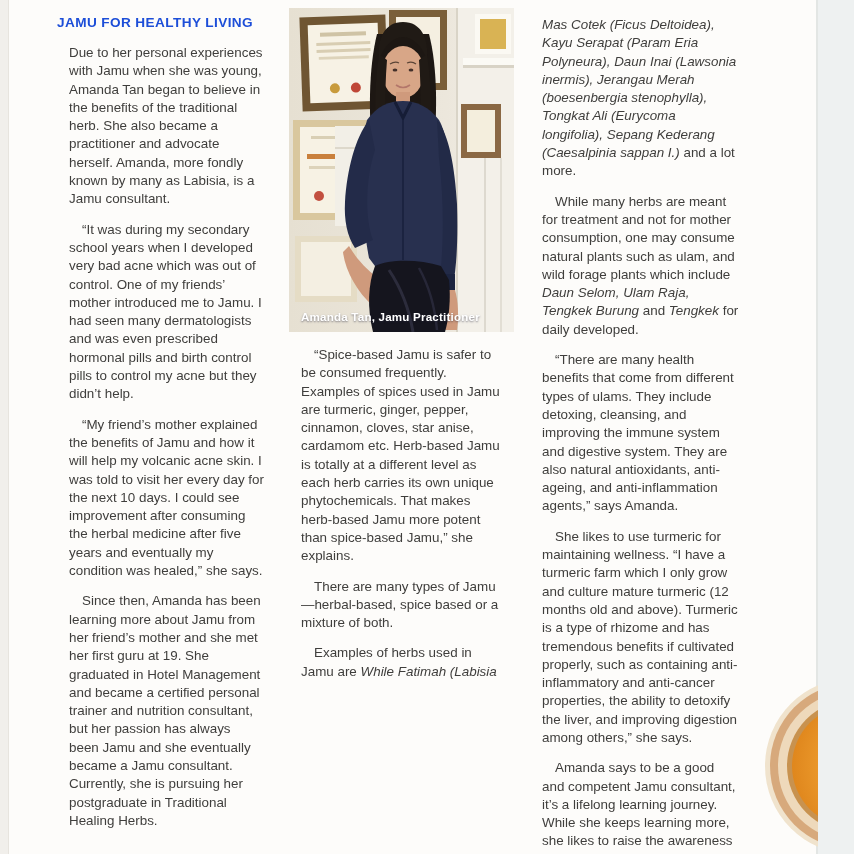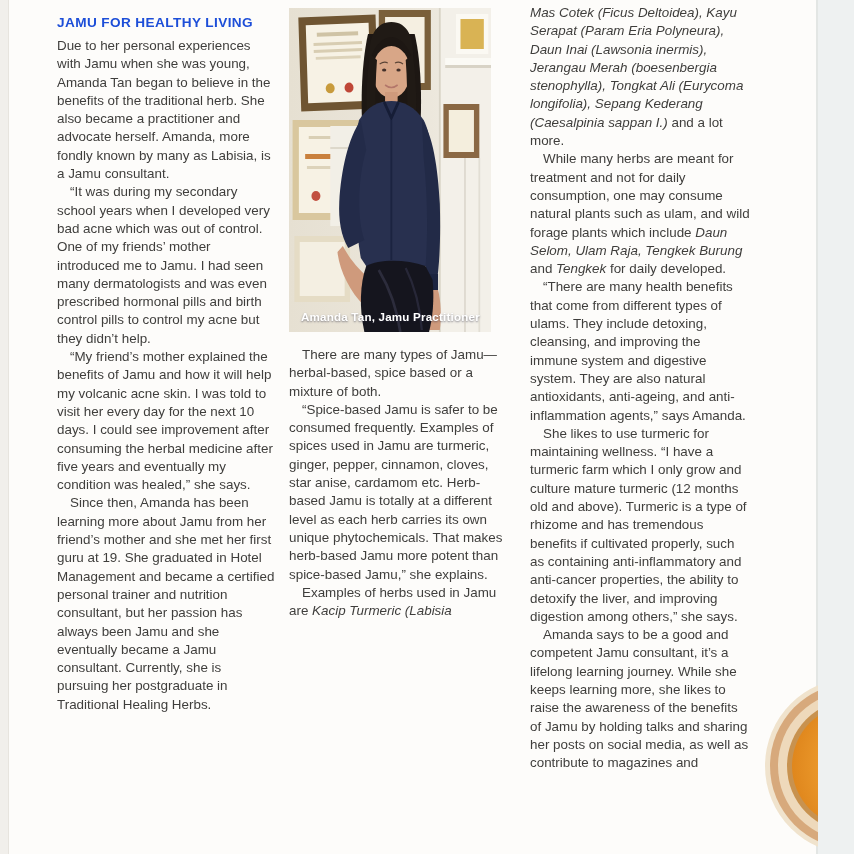--- a/index.html
+++ b/index.html
@@ -20,25 +20,25 @@
   }
   .col { position:absolute; top:0; }
   .col-left  { left:48px;  top:10px; width:219px; }
   .col-mid   { left:280px; top:8px;  width:225px; }
   .col-right { left:521px; top:4px;  width:221px; }
   .heading {
     font-size:13.6px; font-weight:bold; letter-spacing:0.4px;
     color:#1d4ed8; margin:3px 0 5px 0; line-height:19px;
   }
   .article-text { color:#3f3e3c; font-size:13.4px; line-height:18.3px; }
-  .article-text p.para { margin:0; }
+  .article-text p.para { margin:12px; }
   .article-text p.para.indent { text-indent:13px; }
   .article-text .it { font-style:italic; }
   .photo {
-    position:relative; width:202px; height:324px; overflow:hidden;
+    position:relative; width:225px; height:324px; overflow:hidden;
     background:#e7e2d6; display:block;
   }
   .photo svg { display:block; width:100%; height:100%; }
   .photo-caption {
     position:absolute; left:12px; bottom:9px;
     color:#ffffff; font-size:11.6px; font-weight:bold; letter-spacing:0.2px;
     text-shadow:0 1px 2px rgba(40,40,60,0.55);
     white-space:nowrap;
   }
   .mid-text { margin-top:14px; }
@@ -157,30 +157,30 @@
             <path d="M152,282 C150,298 152,312 156,322 L168,322 C170,308 169,292 166,282 Z" fill="#cf9a7c"></path>
 
             <path d="M86,258 C100,251 130,251 152,258 L160,272 C162,292 160,310 156,324 L84,324 C78,300 79,276 86,258 Z" fill="#15151e"></path>
             <path d="M100,262 C112,280 120,300 124,324" stroke="#3c3c50" stroke-width="3" fill="none" opacity="0.6"></path>
             <path d="M130,260 C140,278 146,300 148,322" stroke="#33334a" stroke-width="2.5" fill="none" opacity="0.6"></path>
           </g>
         </svg>
         <figcaption class="photo-caption">Amanda Tan, Jamu Practitioner</figcaption>
       </figure>
       <div class="article-text mid-text">
+          <p class="para indent"><span>“Spice-based Jamu is safer to be consumed frequently. Examples of spices used in Jamu are turmeric, ginger, pepper, cinnamon, cloves, star anise, cardamom etc. Herb-based Jamu is totally at a different level as each herb carries its own unique phytochemicals. That makes herb-based Jamu more potent than spice-based Jamu,” she explains.</span></p>
           <p class="para indent"><span>There are many types of Jamu—herbal-based, spice based or a mixture of both.</span></p>
-          <p class="para indent"><span>“Spice-based Jamu is safer to be consumed frequently. Examples of spices used in Jamu are turmeric, ginger, pepper, cinnamon, cloves, star anise, cardamom etc. Herb-based Jamu is totally at a different level as each herb carries its own unique phytochemicals. That makes herb-based Jamu more potent than spice-based Jamu,” she explains.</span></p>
-          <p class="para indent"><span>Examples of herbs used in Jamu are </span><span class="it">Kacip Turmeric (Labisia</span></p>
+          <p class="para indent"><span>Examples of herbs used in Jamu are </span><span class="it">While Fatimah (Labisia</span></p>
         </div>
     </div>
 
     <div class="col col-right">
       <div class="article-text">
           <p class="para"><span class="it">Mas Cotek (Ficus Deltoidea), Kayu Serapat (Param Eria Polyneura), Daun Inai (Lawsonia inermis), Jerangau Merah (boesenbergia stenophylla), Tongkat Ali (Eurycoma longifolia), Sepang Kederang (Caesalpinia sappan I.)</span><span> and a lot more.</span></p>
-          <p class="para indent"><span>While many herbs are meant for treatment and not for daily consumption, one may consume natural plants such as ulam, and wild forage plants which include </span><span class="it">Daun Selom, Ulam Raja, Tengkek Burung</span><span> and </span><span class="it">Tengkek</span><span> for daily developed.</span></p>
+          <p class="para indent"><span>While many herbs are meant for treatment and not for mother consumption, one may consume natural plants such as ulam, and wild forage plants which include </span><span class="it">Daun Selom, Ulam Raja, Tengkek Burung</span><span> and </span><span class="it">Tengkek</span><span> for daily developed.</span></p>
           <p class="para indent"><span>“There are many health benefits that come from different types of ulams. They include detoxing, cleansing, and improving the immune system and digestive system. They are also natural antioxidants, anti-ageing, and anti-inflammation agents,” says Amanda.</span></p>
           <p class="para indent"><span>She likes to use turmeric for maintaining wellness. “I have a turmeric farm which I only grow and culture mature turmeric (12 months old and above). Turmeric is a type of rhizome and has tremendous benefits if cultivated properly, such as containing anti-inflammatory and anti-cancer properties, the ability to detoxify the liver, and improving digestion among others,” she says.</span></p>
           <p class="para indent"><span>Amanda says to be a good and competent Jamu consultant, it’s a lifelong learning journey. While she keeps learning more, she likes to raise the awareness of the benefits of Jamu by holding talks and sharing her posts on social media, as well as contribute to magazines and</span></p>
         </div>
     </div>
 
     <div class="bowl">
       <svg viewBox="0 0 58 176">
         <defs>
           <radialGradient id="bowlfill" cx="0.65" cy="0.5" r="0.7">

